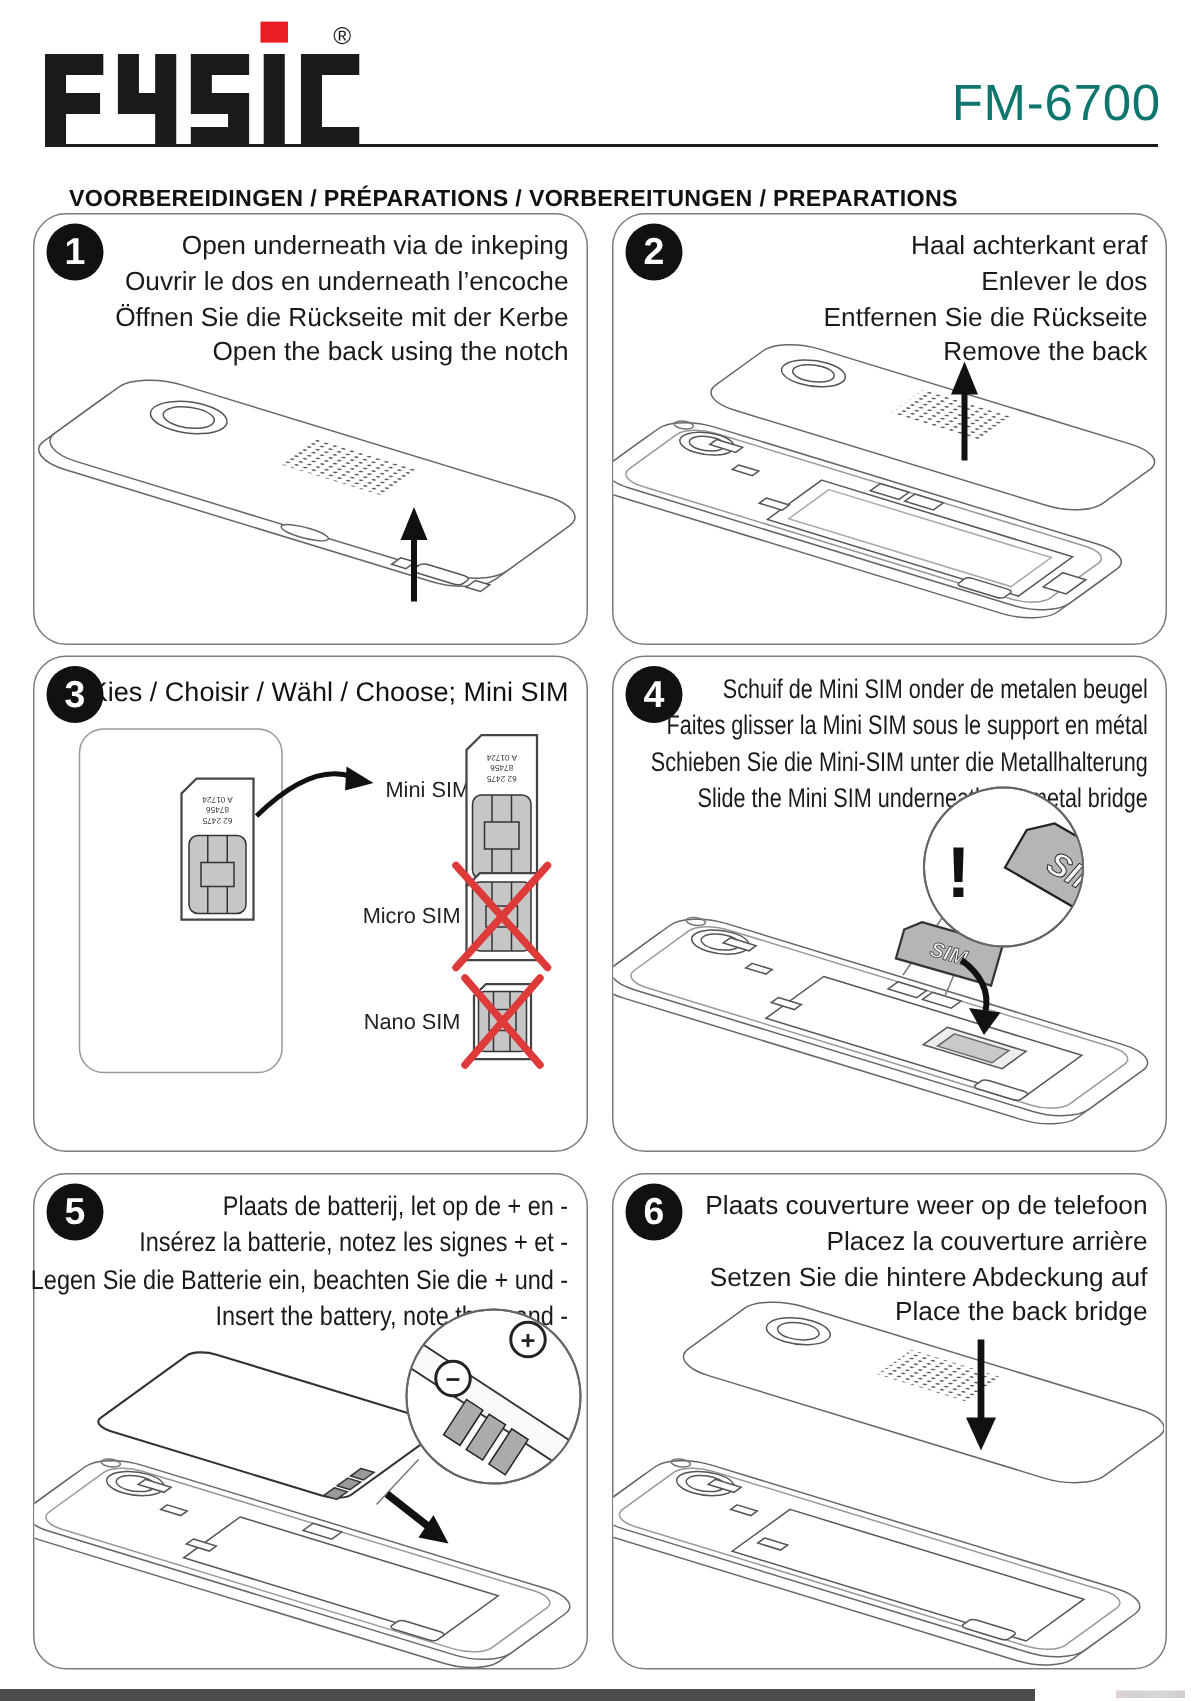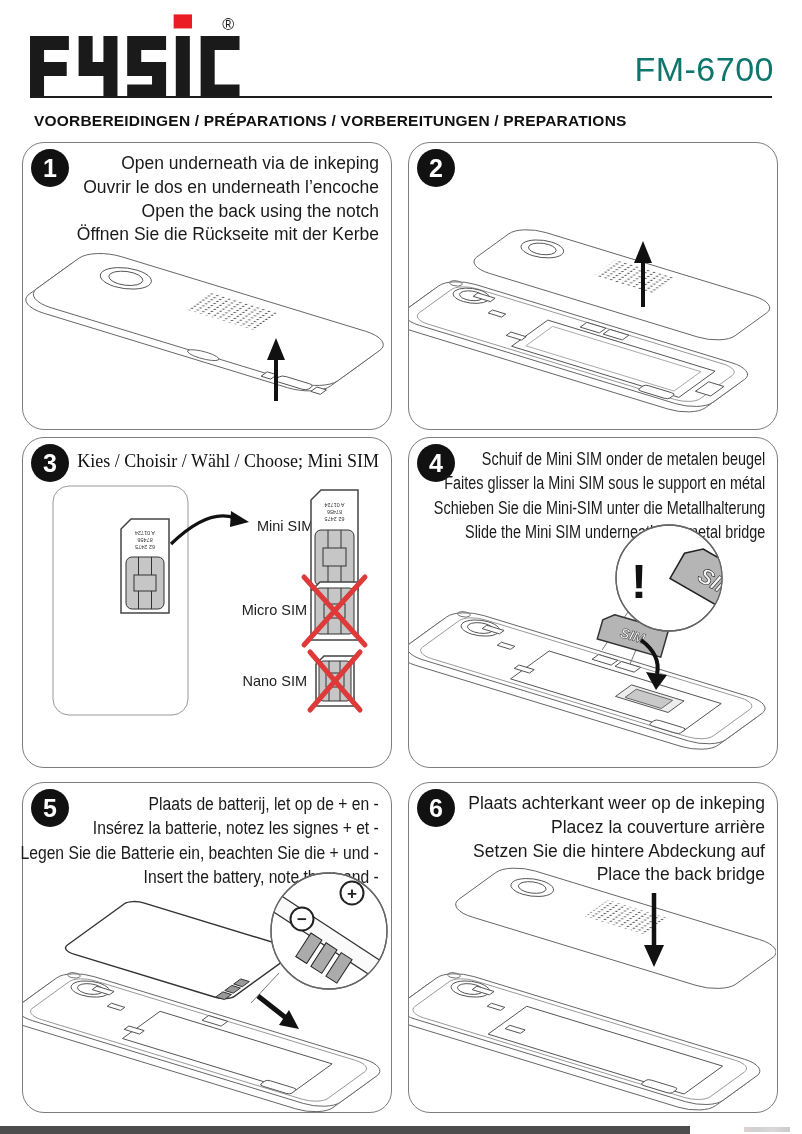--- a/index.html
+++ b/index.html
@@ -1,32 +1,32 @@
 <!DOCTYPE html>
 <html><head>
 <meta charset="utf-8">
 <style>
   html,body{margin:0;padding:0;background:#ffffff;}
   .page{position:relative;width:802px;height:1134px;background:#fff;overflow:hidden;
         font-family:"Liberation Sans",sans-serif;color:#1a1a1a;}
   .logo-svg{position:absolute;left:28px;top:12px;}
   .model{position:absolute;top:50px;right:28px;font-size:34px;letter-spacing:.5px;color:#0f766e;}
   .rule{position:absolute;left:30px;right:30px;top:96px;height:2.4px;background:#1c1c1c;}
-  .sect{position:absolute;left:30px;top:108px;margin:4px;font-size:15.5px;font-weight:bold;
+  .sect{position:absolute;left:30px;top:108px;margin:16px;font-size:15.5px;font-weight:bold;
         letter-spacing:.2px;color:#111;}
   .panel{position:absolute;width:370px;background:#fff;border:1.4px solid #7d7d7d;
          border-radius:22px;box-sizing:border-box;}
   .badge{position:absolute;top:6px;left:8px;width:38px;height:38px;border-radius:50%;
          background:#111;color:#fff;font-size:25px;font-weight:bold;
          display:flex;align-items:center;justify-content:center;}
   .plines{position:absolute;top:9px;right:12px;text-align:right;font-size:17.5px;
           line-height:1.36;white-space:nowrap;color:#1a1a1a;}
   .plines.c80{font-size:18px;transform:scaleX(.80);transform-origin:100% 0;}
   .plines.c87{font-size:18px;transform:scaleX(.87);transform-origin:100% 0;}
-  .ptitle{position:absolute;top:13px;right:12px;font-size:18px;white-space:nowrap;color:#111;font-family:Liberation Serif, serif;}
+  .ptitle{position:absolute;top:13px;right:12px;font-size:18px;white-space:nowrap;color:#111;}
   .draw{position:absolute;left:0;}
   .footer-bar{position:absolute;left:0;top:1126px;width:690px;height:8px;background:#4d4d4d;}
   .footer-mark{position:absolute;left:744px;top:1127px;width:46px;height:5px;opacity:.45;
 :               background:#999;
                background:linear-gradient(90deg,#b99,#999 30%,#aaa 60%,#988);}
   svg text{font-family:"Liberation Sans",sans-serif;}
 </style>
 </head>
 <body>
 
@@ -45,22 +45,22 @@
   </svg>
   <div class="model">FM-6700</div>
   <div class="rule"></div>
   <h1 class="sect">VOORBEREIDINGEN / PRÉPARATIONS / VORBEREITUNGEN / PREPARATIONS</h1>
 
   <section class="panel" style="left:22px;top:142px;height:288px">
     <div class="badge">1</div>
     <div class="plines">
       <div>Open underneath via de inkeping</div>
       <div>Ouvrir le dos en underneath l’encoche</div>
+      <div>Öffnen Sie die Rückseite mit der Kerbe</div>
       <div>Open the back using the notch</div>
-      <div>Öffnen Sie die Rückseite mit der Kerbe</div>
     </div>
     <svg class="draw" style="top:95px" width="367" height="191" viewBox="0 0 367 191">
       <defs>
         <pattern id="dotpat" width="6" height="6" patternUnits="userSpaceOnUse">
           <circle cx="2" cy="2" r="1.3" fill="#555"></circle>
         </pattern>
       </defs>
       <g transform="matrix(.956,.292,-.47,.34,70,10)">
         <rect x="0" y="16" width="315" height="150" rx="30" fill="#fff" stroke="#666" vector-effect="non-scaling-stroke"></rect>
         <rect x="0" y="0" width="315" height="150" rx="30" fill="#fff" stroke="#666" vector-effect="non-scaling-stroke"></rect>
@@ -76,20 +76,26 @@
       </g>
       <g>
         <line x1="253" y1="120" x2="253" y2="163" stroke="#111" stroke-width="4"></line>
         <polygon points="253,100 244,122 262,122" fill="#111"></polygon>
       </g>
     </svg>
   </section>
 
   <section class="panel" style="left:408px;top:142px;height:288px">
     <div class="badge">2</div>
+    <div class="plines">
+      <div>Haal achterkant eraf</div>
+      <div>Enlever le dos</div>
+      <div>Entfernen Sie die Rückseite</div>
+      <div>Remove the back</div>
+    </div>
     <svg class="draw" style="top:76px" width="367" height="210" viewBox="0 0 367 210">
       <g transform="matrix(.956,.292,-.47,.34,112,6)">
         <rect x="0" y="0" width="270" height="120" rx="26" fill="#fff" stroke="#666" vector-effect="non-scaling-stroke"></rect>
         <circle cx="40" cy="36" r="20" fill="none" stroke="#555" vector-effect="non-scaling-stroke"></circle>
         <circle cx="40" cy="36" r="13" fill="none" stroke="#555" vector-effect="non-scaling-stroke"></circle>
         <rect x="105" y="12" width="62" height="46" fill="url(#dotpat)"></rect>
       </g>
       <g transform="matrix(.956,.292,-.47,.34,42,58)">
         <rect x="0" y="16" width="320" height="120" rx="26" fill="#fff" stroke="#666" vector-effect="non-scaling-stroke"></rect>
         <rect x="0" y="0" width="320" height="120" rx="26" fill="#fff" stroke="#666" vector-effect="non-scaling-stroke"></rect>
@@ -316,21 +322,21 @@
       <g>
         <line x1="235" y1="127" x2="263" y2="149" stroke="#111" stroke-width="5"></line>
         <polygon points="276,160 256,156 266,141" fill="#111"></polygon>
       </g>
     </svg>
   </section>
 
   <section class="panel" style="left:408px;top:782px;height:331px">
     <div class="badge">6</div>
     <div class="plines">
-      <div>Plaats achterkant weer op de inkeping</div>
+      <div>Plaats couverture weer op de telefoon</div>
       <div>Placez la couverture arrière</div>
       <div>Setzen Sie die hintere Abdeckung auf</div>
       <div>Place the back bridge</div>
     </div>
     <svg class="draw" style="top:76px" width="367" height="253" viewBox="0 0 367 253">
       <g transform="matrix(.956,.292,-.47,.34,100,4)">
         <rect x="0" y="0" width="290" height="135" rx="28" fill="#fff" stroke="#666" vector-effect="non-scaling-stroke"></rect>
         <circle cx="42" cy="36" r="20" fill="none" stroke="#555" vector-effect="non-scaling-stroke"></circle>
         <circle cx="42" cy="36" r="13" fill="none" stroke="#555" vector-effect="non-scaling-stroke"></circle>
         <rect x="110" y="14" width="62" height="48" fill="url(#dotpat)"></rect>

